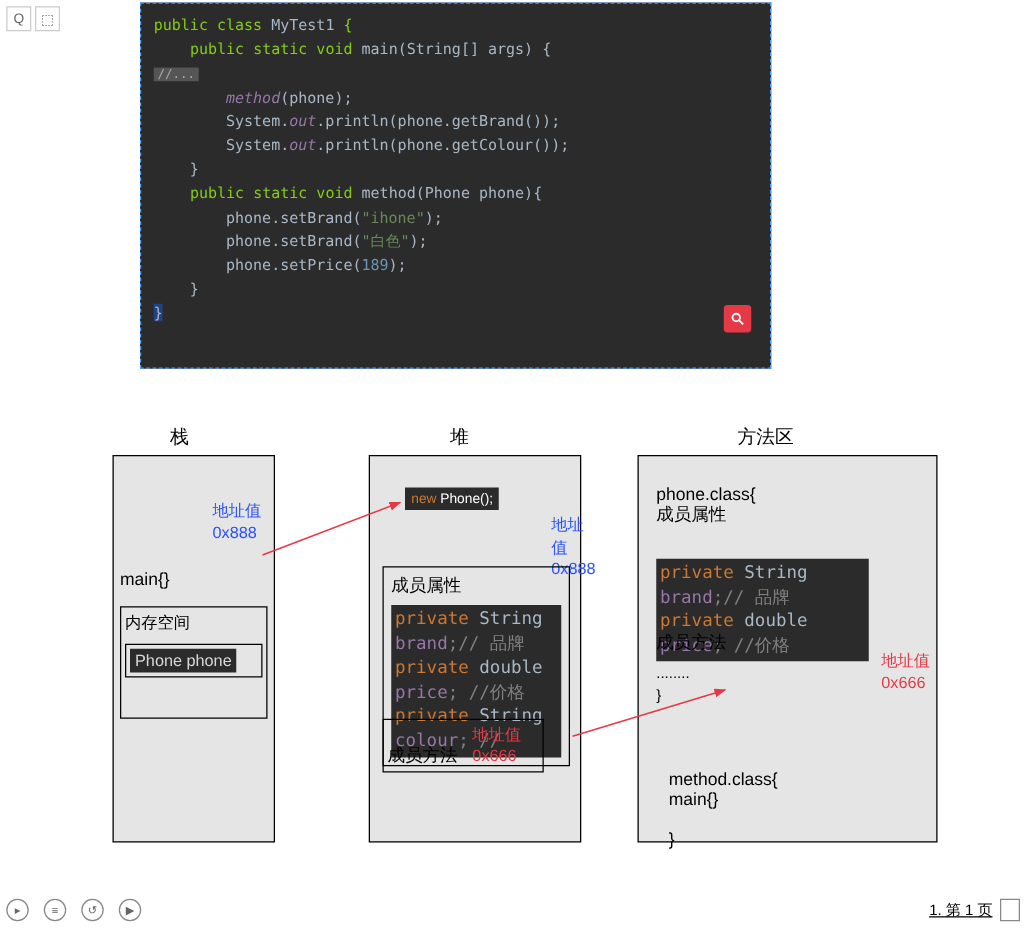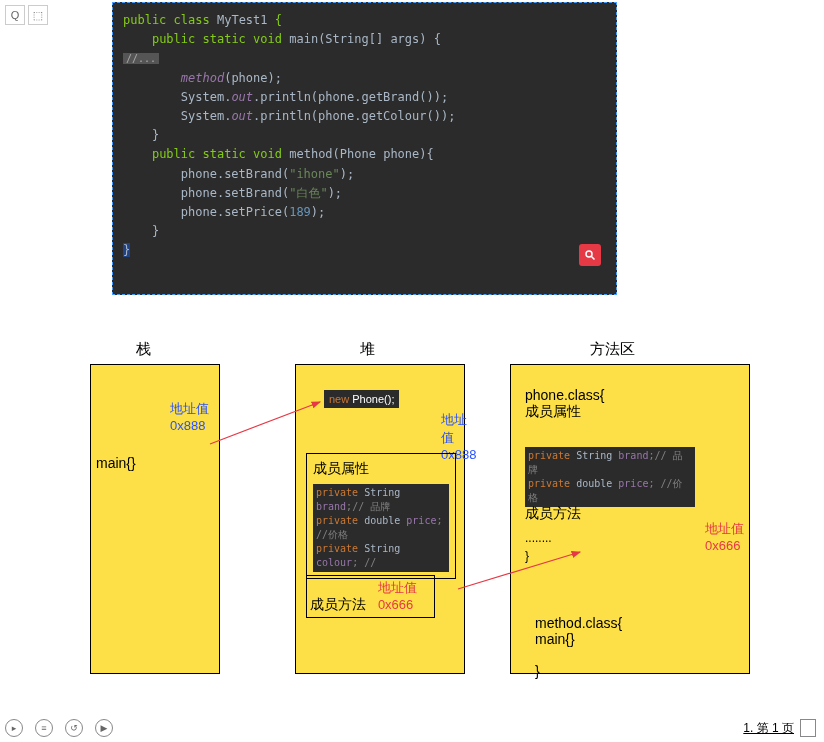--- a/index.html
+++ b/index.html
@@ -17,41 +17,41 @@
   .kw-orange { color: #84cc16; }
   .cls-name { color: #a9b7c6; }
   .str { color: #6a8759; }
   .num { color: #6897bb; }
   .comment-fold { background: #555; color: #aaa; padding: 0 3px; font-size: 10px; }
   .kw-italic { font-style: italic; color: #9876aa; }
   .search-btn { position: absolute; bottom: 28px; right: 15px; width: 22px; height: 22px; background: #e63946; border-radius: 3px; display: flex; align-items: center; justify-content: center; color: #fff; }
   
   .diagram-area { position: absolute; top: 330px; left: 0; width: 824px; height: 380px; }
   .col-title { font-size: 15px; text-align: center; }
-  .box { border: 1.5px solid #000; background: #fde047; position: absolute; }
+  .box { border: 1.5px solid #000; background: #e5e5e5; position: absolute; }
   
   .stack-label { position: absolute; top: 10px; left: 136px; }
   .stack-box { top: 34px; left: 90px; width: 130px; height: 310px; }
   .main-frame { position: absolute; top: 90px; left: 5px; font-size: 14px; }
   .mem-box { position: absolute; top: 120px; left: 5px; width: 118px; height: 90px; border: 1px solid #000; padding: 3px; font-size: 13px; }
   .phone-var { border: 1px solid #000; margin-top: 8px; padding: 3px; }
   .phone-highlight { background: #2b2b2b; color: #d8d8d8; padding: 2px 4px; display: inline-block; }
   
   .addr-blue { color: #2952ff; font-size: 13px; }
   .addr-red { color: #e63946; font-size: 13px; }
   .stack-addr { position: absolute; top: 70px; left: 170px; text-align: left; }
   
   .heap-label { position: absolute; top: 10px; left: 360px; }
   .heap-box { top: 34px; left: 295px; width: 170px; height: 310px; }
   .new-phone { position: absolute; top: 25px; left: 28px; background: #2b2b2b; color: #fff; padding: 3px 5px; font-size: 11px; }
   .new-phone .kw { color: #cc7832; }
   .heap-addr1 { position: absolute; top: 46px; left: 145px; }
   .member-attr-box { position: absolute; top: 88px; left: 10px; width: 150px; border: 1px solid #000; padding: 6px; }
   .member-attr-title { font-size: 14px; margin-bottom: 6px; }
-  .code-dark { background: #2b2b2b; padding: 2px 3px; font-size: 10px; line-height: 1.4; font-family: monospace; }
+  .code-dark { background: #2b2b2b; padding: 2px 3px; font-size: 14px; line-height: 1.4; font-family: monospace; }
   .priv { color: #cc7832; }
   .typ { color: #a9b7c6; }
   .fld { color: #9876aa; }
   .cmt { color: #808080; }
   .member-method-box { position: absolute; top: 210px; left: 10px; width: 129px; border: 1px solid #000; padding: 3px; font-size: 14px; }
   .method-addr { display: inline-block; margin-left: 8px; }
   
   .methodarea-label { position: absolute; top: 10px; left: 590px; }
   .methodarea-box { top: 34px; left: 510px; width: 240px; height: 310px; }
   .phone-class { position: absolute; top: 22px; left: 14px; font-size: 14px; }
@@ -96,20 +96,26 @@
         <circle cx="10" cy="10" r="6"></circle>
         <line x1="15" y1="15" x2="21" y2="21"></line>
       </svg>
   </div>
 </div>
 
 <div class="diagram-area">
   <div class="col-title stack-label">栈</div>
   <div class="box stack-box">
     <div class="main-frame">main{}</div>
+    <div class="mem-box">
+      <span>内存空间</span>
+      <div class="phone-var">
+        <span class="phone-highlight">Phone phone</span>
+      </div>
+    </div>
   </div>
   <div class="addr-blue stack-addr">
     <span>地址值</span><br><span>0x888</span>
   </div>
 
   <div class="col-title heap-label">堆</div>
   <div class="box heap-box">
     <div class="new-phone"><span class="kw">new</span><span> Phone();</span></div>
     <div class="addr-blue heap-addr1"><span>地址值</span><br><span>0x888</span></div>
     <div class="member-attr-box">

